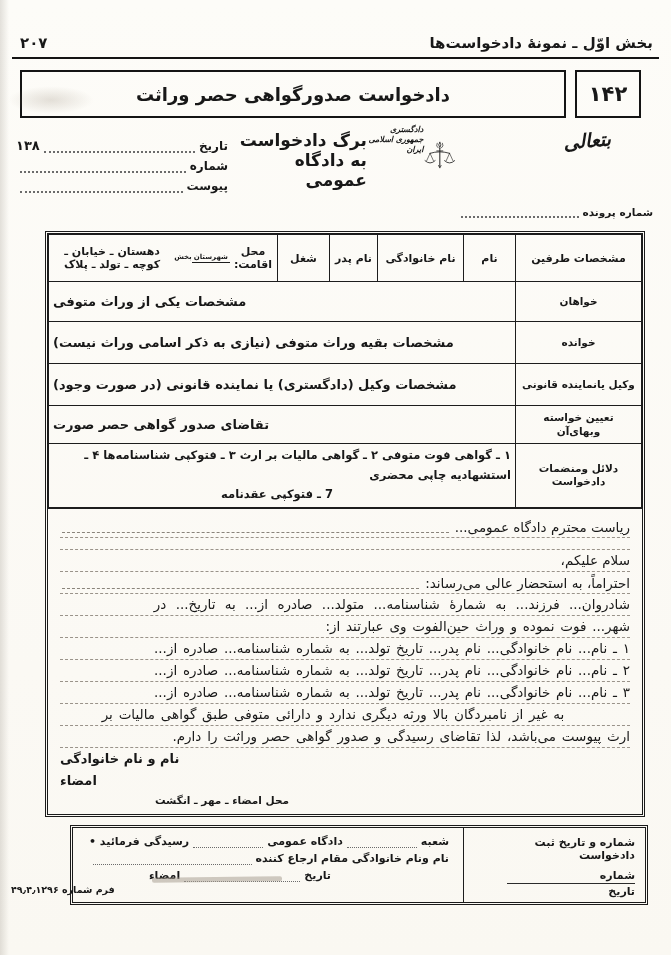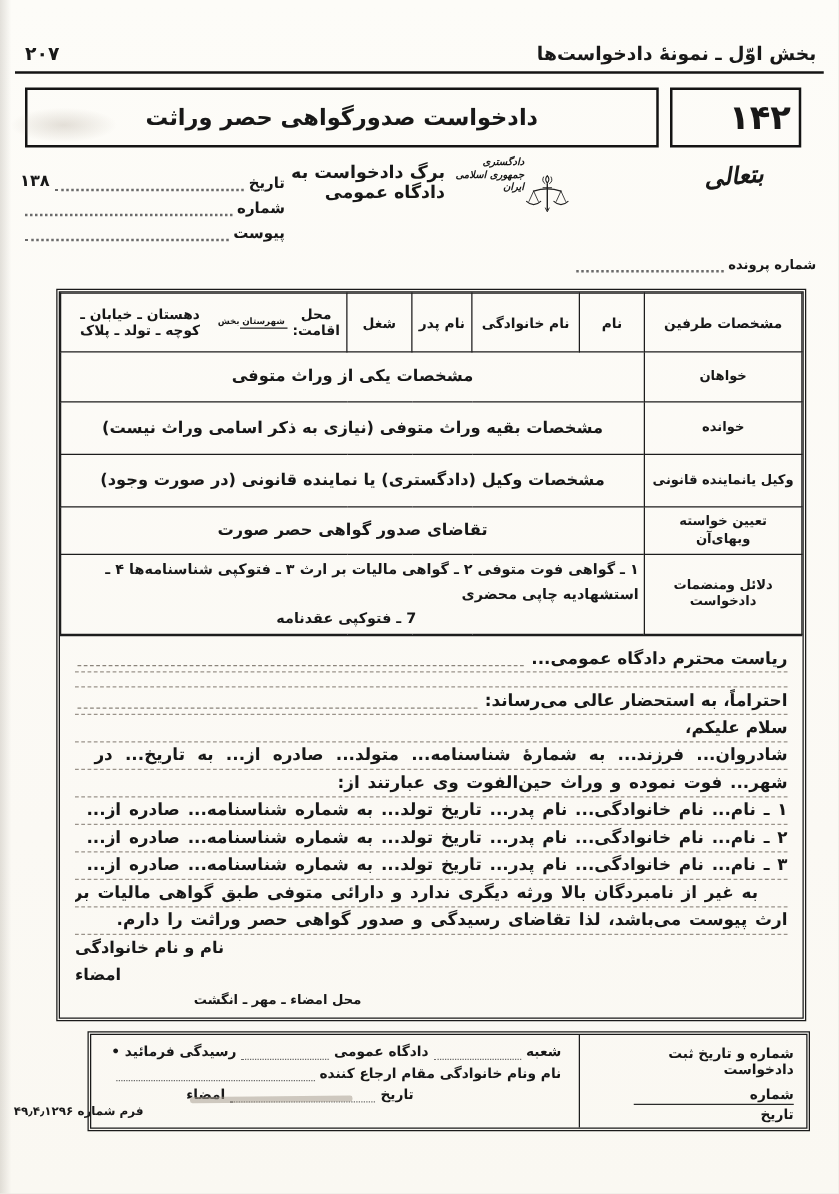--- a/index.html
+++ b/index.html
@@ -8,65 +8,65 @@
     background:linear-gradient(180deg,#fdfcf8 0%, #fbf9f4 70%, #faf8f2 100%);
     font-family:"DejaVu Sans", sans-serif; color:#181818; direction:rtl; overflow:hidden;
   }
   
   .top-header { display:flex; justify-content:space-between; align-items:flex-end;
     padding:34px 18px 0 20px; font-weight:bold; font-size:15px; }
   .top-rule { margin:5px 12px 0 12px; border-top:2.5px solid #141414; }
   
   .title-row { display:flex; align-items:stretch; margin:11px 30px 0 20px; height:48px; }
   .num-box { width:62px; border:2.5px solid #141414; display:flex; align-items:center;
-    justify-content:center; font-size:27px; font-weight:bold; letter-spacing:1px;padding-left:39px; }
+    justify-content:center; font-size:21px; font-weight:bold; letter-spacing:1px; }
   .title-box { flex:1; margin-right:9px; border:2.5px solid #141414; display:flex;
     align-items:center; justify-content:center; font-size:18px; font-weight:bold; }
   
   .letterhead { display:flex; margin:8px 18px 0 16px; height:98px; }
   .lh-right { width:196px; display:flex; flex-direction:column; }
   .besmellah { font-family:"DejaVu Serif", serif; font-style:italic; font-weight:bold;
     font-size:19px; transform:rotate(-5deg); margin:8px 42px 0 0; letter-spacing:1px; }
   .case-row { margin-top:auto; display:flex; align-items:flex-end; font-size:10.5px;
     font-weight:bold; padding-bottom:6px; }
   .lh-center { flex:1; display:flex; flex-direction:row; }
   .org-name { font-family:"DejaVu Serif", serif; font-style:italic; font-weight:bold;
     font-size:8px; margin-top:-2px; }
-  .form-caption { font-size:14px; font-weight:bold; margin-top:4px; }
+  .form-caption { font-size:17px; font-weight:bold; margin-top:4px; }
   .lh-left { width:212px; display:flex; flex-direction:column; gap:6px; padding-top:12px; }
   .lh-line { display:flex; align-items:flex-end; font-size:12px; font-weight:bold; }
   .lh-value { font-size:13px; font-weight:bold; }
   .dotline { flex:1; border-bottom:2px dotted #6b6b6b; height:4px; margin:0 4px; min-width:18px; }
   
   .main-box { margin:7px 26px 0 45px; width:600px; box-sizing:border-box;
     border:3px double #1a1a1a; }
   table.form { width:100%; border-collapse:collapse; table-layout:fixed; }
   table.form th, table.form td { border:1.5px solid #1d1d1d; padding:2px 4px; }
   th.hcell { font-size:11px; font-weight:bold; height:42px; }
   .res-cell { font-size:9px; font-weight:bold; }
   .res-inner { display:flex; align-items:center; justify-content:flex-start; gap:3px; }
   .stack { display:inline-flex; flex-direction:row; font-size:7px; line-height:1.15;
     text-align:center; }
   .stack .s-top { border-bottom:1px solid #1d1d1d; padding:0 2px; }
   td.lbl { font-size:10.5px; font-weight:bold; text-align:center; line-height:1.3; }
-  td.val { font-size:13px; font-weight:bold; text-align:center; padding-right:10px; }
+  td.val { font-size:13px; font-weight:bold; text-align:left; padding-right:10px; }
   tr.r1 { height:40px; } tr.r2 { height:42px; } tr.r3 { height:42px; }
   tr.r4 { height:38px; } tr.r5 { height:44px; }
   td.val5 { font-size:11.5px; font-weight:bold; text-align:right; padding-right:8px; line-height:1.7; }
   .val5-l2 { padding-right:178px; }
   
   .body-area { border-top:1.5px solid #1d1d1d; padding:7px 12px 4px 12px; }
-  .bl { font-size:13.5px; font-weight:bold; height:21px; line-height:20px;
+  .bl { font-size:13.5px; font-weight:normal; height:21px; line-height:20px;
     border-bottom:1px dashed #9a938a; white-space:nowrap; overflow:hidden; }
   .bl-flex { display:flex; align-items:flex-end; }
   .dashfill { flex:1; border-bottom:1px dashed #8a847b; margin:0 6px 4px 2px; }
   .blank-rule { height:11px; border-bottom:1px dashed #9a938a; }
   .spaced { word-spacing:5px; }
   .spaced-sm { word-spacing:1.5px; }
-  .indent1 { padding-right:24px; }
+  .indent1 { padding-right:24px;text-align:center; }
   .regards-row { display:flex; align-items:flex-end; height:22px; font-size:13.5px; font-weight:bold; }
   .regards-row .dash-r { flex:1.5; border-bottom:1.5px solid #6d675f; margin:0 8px 5px 6px; }
   .regards-row .dash-l { flex:0.7; border-bottom:1px dashed #9a938a; margin:0 6px 5px 8px; }
   .center-line { text-align:left; font-size:13px; font-weight:bold; height:22px; line-height:22px; }
   .sig-small { font-size:10.5px; height:18px; line-height:16px; transform:translateX(95px); }
   
   .footer-box { margin:8px 23px 0 70px; width:578px; box-sizing:border-box;
     border:3px double #1a1a1a; display:flex; min-height:72px; }
   .fb-right { width:182px; border-left:1.5px solid #1d1d1d; padding:8px 10px 4px 20px;
     box-sizing:border-box; }
@@ -201,25 +201,25 @@
       </tr>
     </tbody>
       </table>
 
     <div class="body-area">
       <div class="bl bl-flex">
         <span>ریاست محترم دادگاه عمومی...</span>
         <span class="dashfill"></span>
       </div>
       <div class="blank-rule"></div>
+      <div class="bl">سلام علیکم،</div>
       <div class="bl bl-flex">
         <span>احتراماً، به استحضار عالی می‌رساند:</span>
         <span class="dashfill"></span>
       </div>
-      <div class="bl">سلام علیکم،</div>
       <div class="bl spaced">شادروان... فرزند... به شمارهٔ شناسنامه... متولد... صادره از... به تاریخ... در</div>
       <div class="bl spaced-sm">شهر... فوت نموده و وراث حین‌الفوت وی عبارتند از:</div>
       <div class="bl spaced-sm">۱ ـ نام... نام خانوادگی... نام پدر... تاریخ تولد... به شماره شناسنامه... صادره از...</div>
       <div class="bl spaced-sm">۲ ـ نام... نام خانوادگی... نام پدر... تاریخ تولد... به شماره شناسنامه... صادره از...</div>
       <div class="bl spaced-sm">۳ ـ نام... نام خانوادگی... نام پدر... تاریخ تولد... به شماره شناسنامه... صادره از...</div>
       <div class="bl spaced-sm indent1">به غیر از نامبردگان بالا ورثه دیگری ندارد و دارائی متوفی طبق گواهی مالیات بر</div>
       <div class="bl spaced-sm">ارث پیوست می‌باشد، لذا تقاضای رسیدگی و صدور گواهی حصر وراثت را دارم.</div>
       <div class="center-line">نام و نام خانوادگی</div>
       <div class="center-line">امضاء</div>
       <div class="center-line sig-small">محل امضاء ـ مهر ـ انگشت</div>

